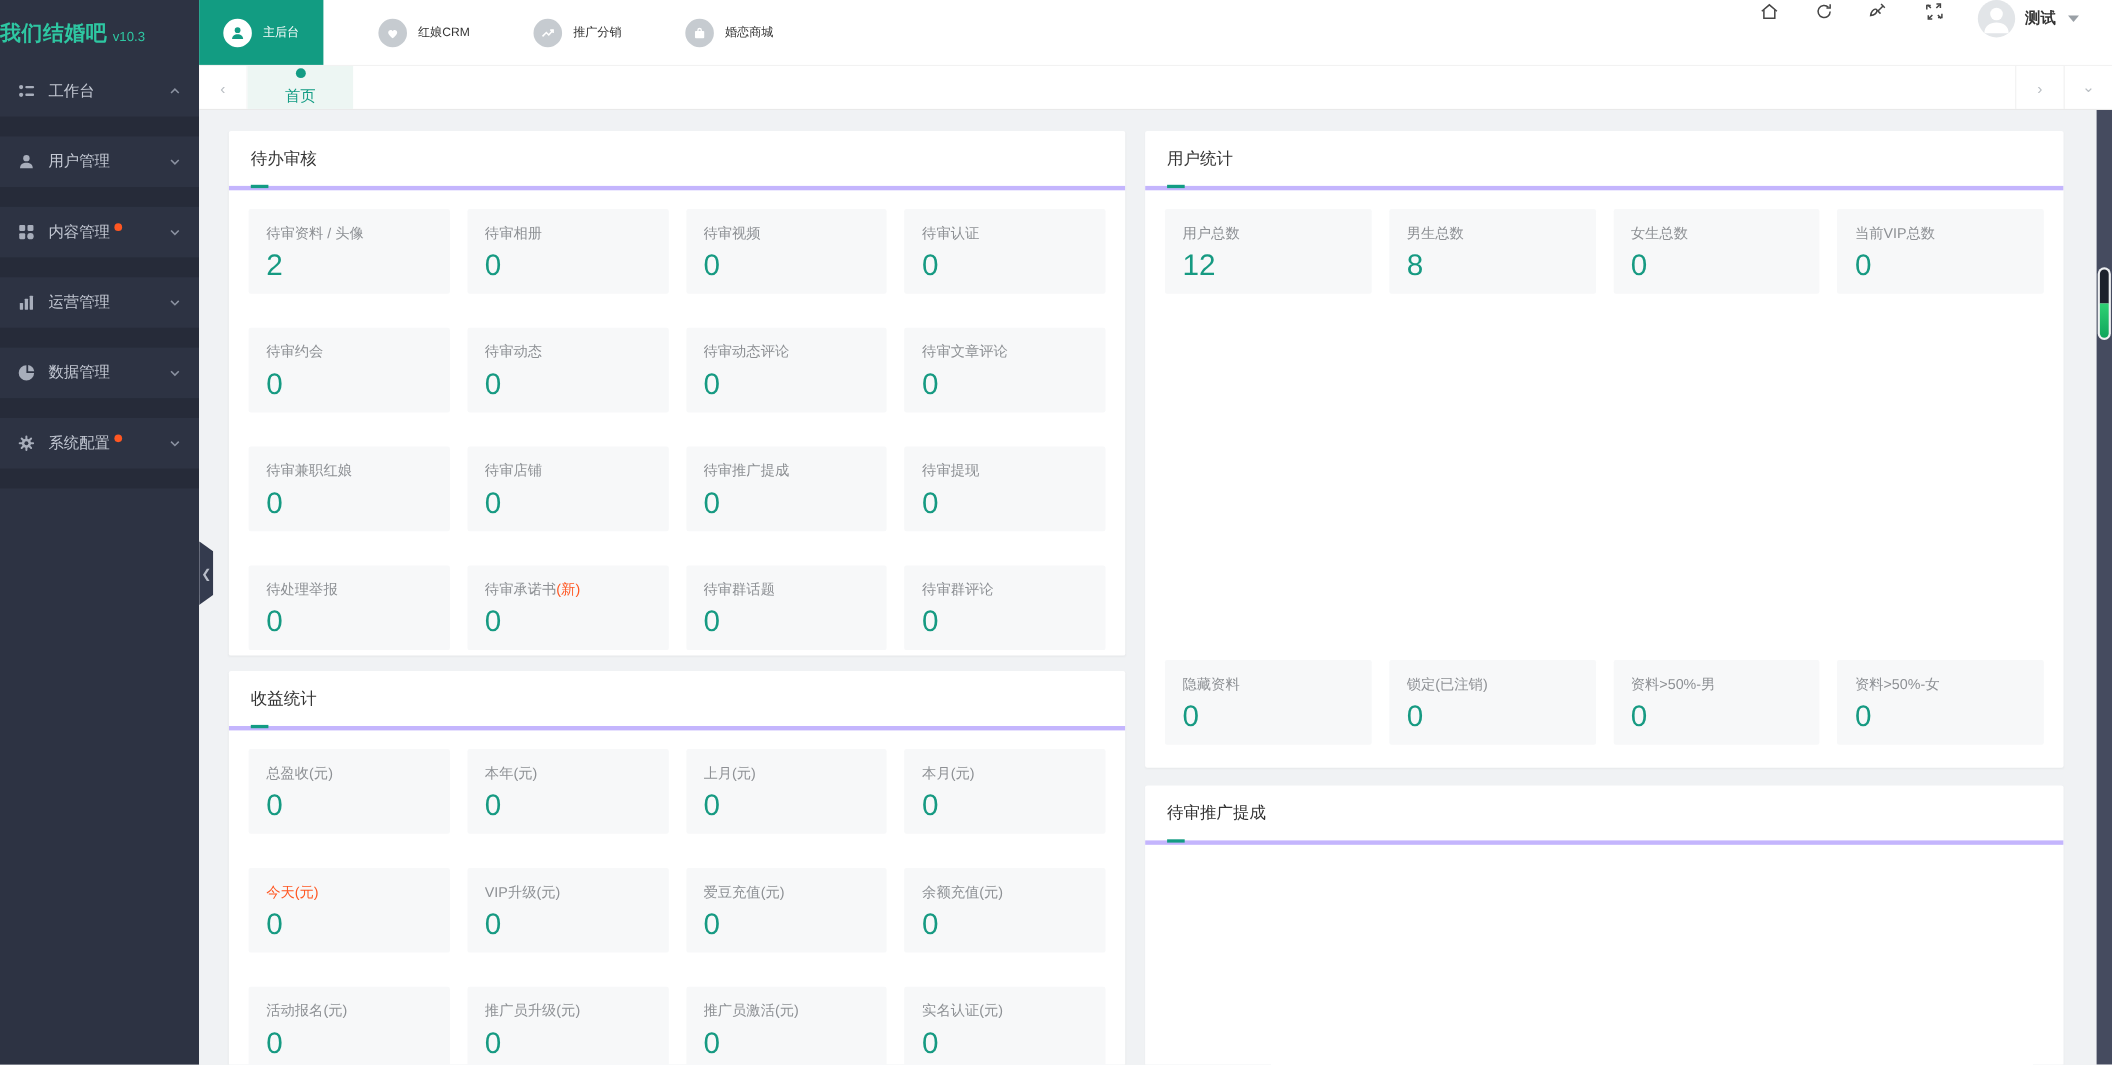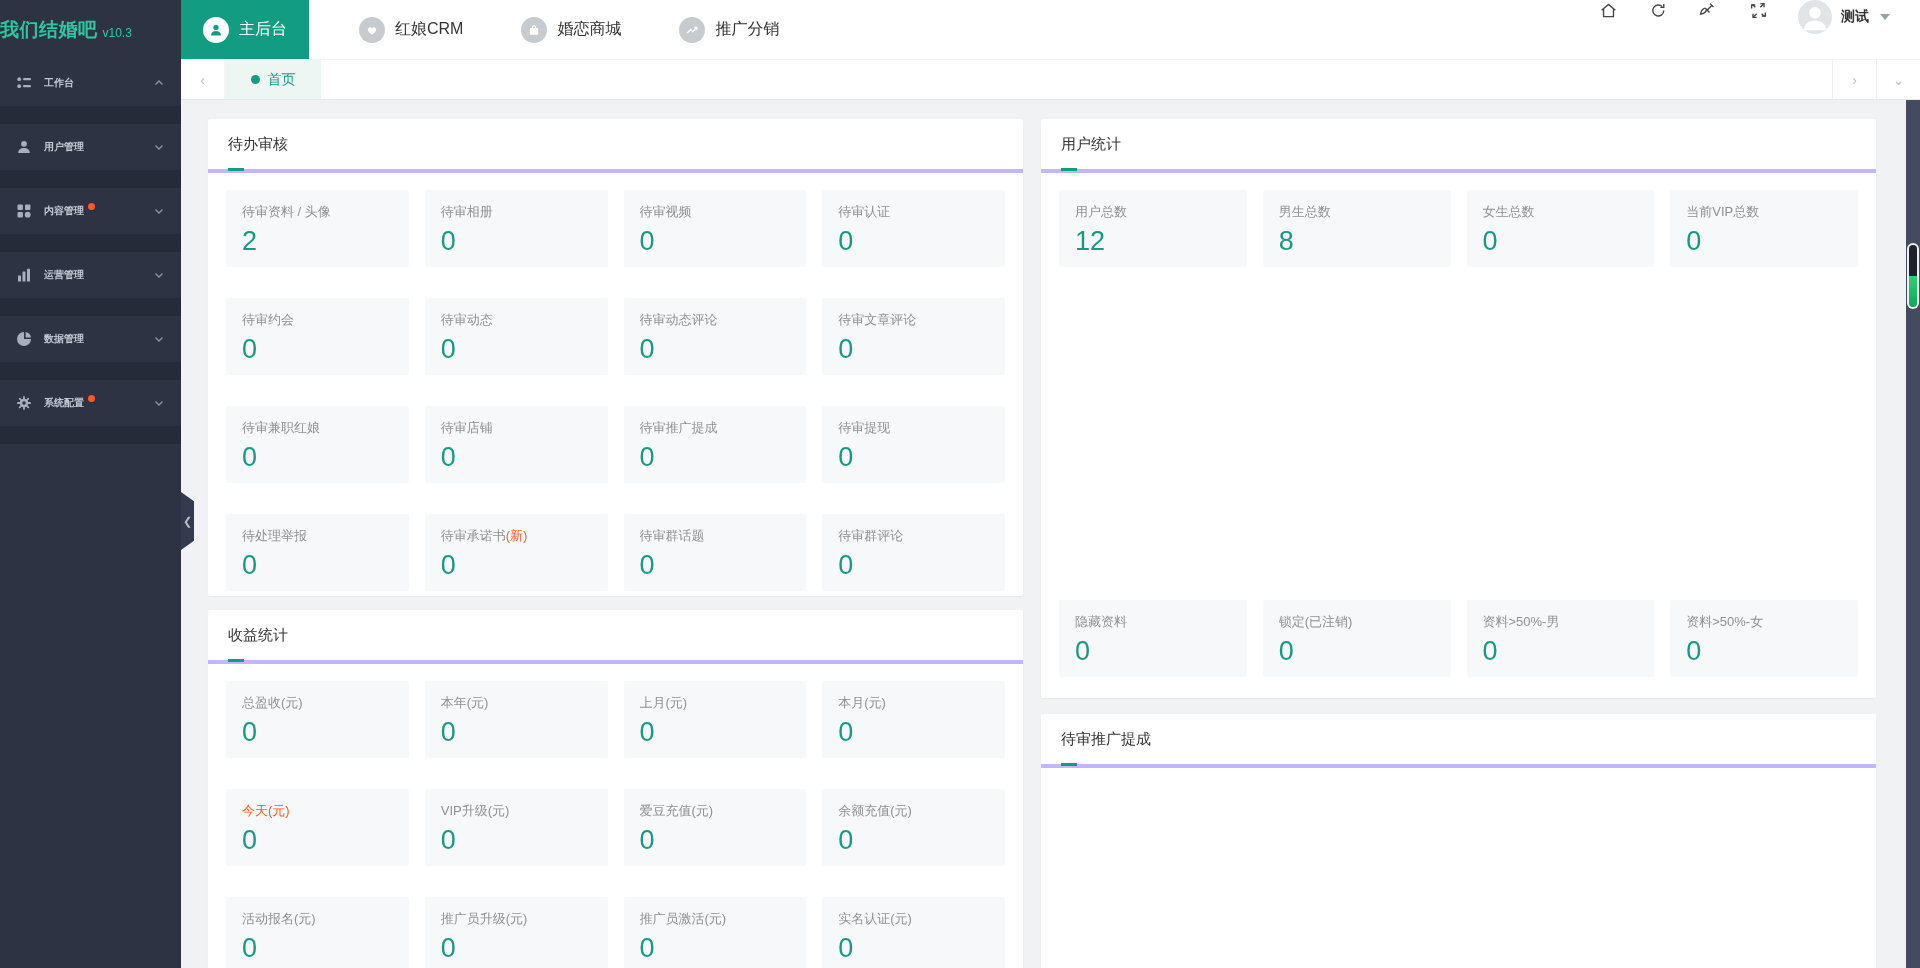--- a/index.html
+++ b/index.html
@@ -6,55 +6,55 @@
   html,body { width:1920px; height:968px; overflow:hidden; font-family:"Liberation Sans","DejaVu Sans",sans-serif; background:#f0f2f4; }
   .app { display:flex; width:1920px; height:968px; position:relative; }
 
   
   .sidebar { width:181px; flex:none; background:#2d3343; display:flex; flex-direction:column; }
   .logo { height:60px; display:flex; align-items:center; justify-content:flex-start; gap:5px; background:#2d3343; }
   .logo-title { color:#2ec7a2; font-size:19px; font-weight:bold; letter-spacing:.5px; }
   .logo-ver { color:#2ec7a2; font-size:12px; margin-top:6px; }
   .menu { flex:1; overflow:hidden; }
   .menu-sep { height:18px; background:#262b39; }
-  .menu-item { height:46px; display:flex; align-items:center; padding:0 16px; color:#c3c8d3; font-size:10px; cursor:pointer;font-weight:bold; }
+  .menu-item { height:46px; display:flex; align-items:center; padding:0 16px; color:#c3c8d3; font-size:14px; cursor:pointer; }
   .mi-icon { width:16px; height:16px; margin-right:12px; color:#a8aebb; display:flex; align-items:center; justify-content:center; }
   .mi-caret { margin-left:auto; color:#8b92a1; display:flex; }
   .submenu { background:#272c3b; }
   .submenu-item { height:44px; display:flex; align-items:center; padding-left:40px; color:#b7bcc8; font-size:14px; gap:9px; cursor:pointer; }
   .submenu-item.active { background:#139c84; color:#fff; }
   .sub-dot { width:7px; height:7px; background:#fff; border-radius:50%; }
   .sub-icon { color:#b7bcc8; font-size:14px; width:12px; text-align:center; }
   .badge-dot { width:7px; height:7px; background:#ff5722; border-radius:50%; margin-left:4px; align-self:flex-start; margin-top:15px; flex:none; }
 
   .collapse-handle { position:absolute; left:181px; top:492px; width:13px; height:58px;
     background:#343b4e; color:#b9bec9; display:flex; align-items:center; justify-content:center;
     font-size:11px; clip-path:polygon(0 0,100% 16%,100% 84%,0 100%); cursor:pointer; z-index:6; }
 
   
   .main { flex:1; display:flex; flex-direction:column; min-width:0; }
 
   .topbar { height:60px; background:#fff; display:flex; align-items:stretch; border-bottom:1px solid #f2f2f2; flex:none; }
   .nav-tabs { display:flex; align-items:stretch; }
-  .nav-tab { display:flex; align-items:center; gap:10px; padding:0 22px; font-size:16px; color:#333; cursor:pointer; margin-right:14px; }
+  .nav-tab { display:flex; align-items:center; gap:10px; padding:0 22px; font-size:11px; color:#333; cursor:pointer; margin-right:14px; }
   .nav-tab.active { background:#129c82; color:#fff; margin-right:28px; }
   .tab-circle { width:26px; height:26px; border-radius:50%; background:#c6cbd0; display:flex; align-items:center; justify-content:center; flex:none; }
   .nav-tab.active .tab-circle { background:#fff; }
   .topbar-right { margin-left:auto; display:flex; align-items:flex-start; gap:30px; padding-right:30px; color:#4a4a4a;font-weight:bold; }
   .tb-icon { width:20px; height:20px; display:flex; align-items:center; justify-content:center; cursor:pointer; }
   .user-chip { display:flex; align-items:center; gap:9px; cursor:pointer; }
   .avatar { width:34px; height:34px; border-radius:50%; background:#e2e5e8; display:flex; align-items:center; justify-content:center; overflow:hidden; }
   .user-name { font-size:14px; color:#333; }
   .caret-down { width:0; height:0; border-left:5px solid transparent; border-right:5px solid transparent; border-top:6px solid #9aa0a6; margin-left:2px; }
 
   .tabbar { height:40px; background:#fff; display:flex; align-items:stretch; border-bottom:1px solid #e9e9e9; flex:none; }
   .tab-nav-btn { width:44px; display:flex; align-items:center; justify-content:center; color:#b9bec3; font-size:14px; cursor:pointer; }
   .tab-nav-btn.left { border-right:1px solid #f5f5f5; }
   .tab-nav-btn.bordered { border-left:1px solid #f0f0f0; }
-  .page-tab { width:96px; background:#edf6f3; display:flex; gap:8px; align-items:center; justify-content:center; color:#139c84; font-size:14px; cursor:pointer; }
+  .page-tab { width:96px; background:#edf6f3; display:flex; gap:8px; align-items:center; justify-content:center; color:#139c84; font-size:14px; cursor:pointer;flex-direction:column; }
   .page-tab .dot { width:9px; height:9px; border-radius:50%; background:#139c84; }
   .tabbar-right { margin-left:auto; display:flex; align-items:stretch; }
 
   .content { position:relative; flex:1; background:#f0f2f4; padding:19px 30px 0 27px; display:flex; gap:18px; overflow:hidden; }
   .col-left { width:815px; flex:none; }
   .col-right { flex:1; min-width:0; padding-right:14px; }
 
   .card { background:#fff; border-radius:2px; box-shadow:0 1px 2px rgba(0,0,0,.04); overflow:hidden; }
   .card-header { height:54px; padding:0 20px; display:flex; align-items:center; font-size:15px; color:#333; border-bottom:4px solid #c4b5fd; position:relative; }
   .card-header::after { content:""; position:absolute; left:20px; bottom:-2px; width:16px; height:3px; background:#139c84; }
@@ -212,35 +212,35 @@
           <div class="nav-tab">
             <span class="tab-circle" style="color: rgb(255, 255, 255);">
               <svg width="14" height="14" viewBox="0 0 16 16" fill="currentColor">
                 <path d="M8 13.5 C3.8 10.4 2.3 7.7 4.1 5.7 5.4 4.2 7.3 4.7 8 6.2 8.7 4.7 10.6 4.2 11.9 5.7 13.7 7.7 12.2 10.4 8 13.5 Z"></path>
               </svg>
             </span>
             <span>红娘CRM</span>
           </div>
           <div class="nav-tab">
             <span class="tab-circle" style="color: rgb(255, 255, 255);">
+              <svg width="14" height="14" viewBox="0 0 16 16" fill="none" stroke="currentColor" stroke-width="1.6">
+                <path d="M2.5 11.5 L6.5 7.5 L9 10 L13.5 5"></path>
+                <path d="M10.5 5 H13.5 V8"></path>
+              </svg>
+            </span>
+            <span>推广分销</span>
+          </div>
+          <div class="nav-tab">
+            <span class="tab-circle" style="color: rgb(255, 255, 255);">
               <svg width="14" height="14" viewBox="0 0 16 16" fill="currentColor">
                 <path d="M5.6 6 V5 a2.4 2.4 0 0 1 4.8 0 V6 h-1.4 V5 a1 1 0 0 0 -2 0 V6 Z"></path>
                 <rect x="3.2" y="5.8" width="9.6" height="7.6" rx="1"></rect>
               </svg>
             </span>
             <span>婚恋商城</span>
-          </div>
-          <div class="nav-tab">
-            <span class="tab-circle" style="color: rgb(255, 255, 255);">
-              <svg width="14" height="14" viewBox="0 0 16 16" fill="none" stroke="currentColor" stroke-width="1.6">
-                <path d="M2.5 11.5 L6.5 7.5 L9 10 L13.5 5"></path>
-                <path d="M10.5 5 H13.5 V8"></path>
-              </svg>
-            </span>
-            <span>推广分销</span>
           </div>
         </div>
       <div class="topbar-right">
         <span class="tb-icon">
           <svg width="19" height="19" viewBox="0 0 18 18" fill="none" stroke="#454545" stroke-width="1.3">
               <path d="M2.5 8.7 L9 3.2 L15.5 8.7"></path>
               <path d="M4.3 7.6 V14.8 H13.7 V7.6"></path>
             </svg>
         </span>
         <span class="tb-icon">

